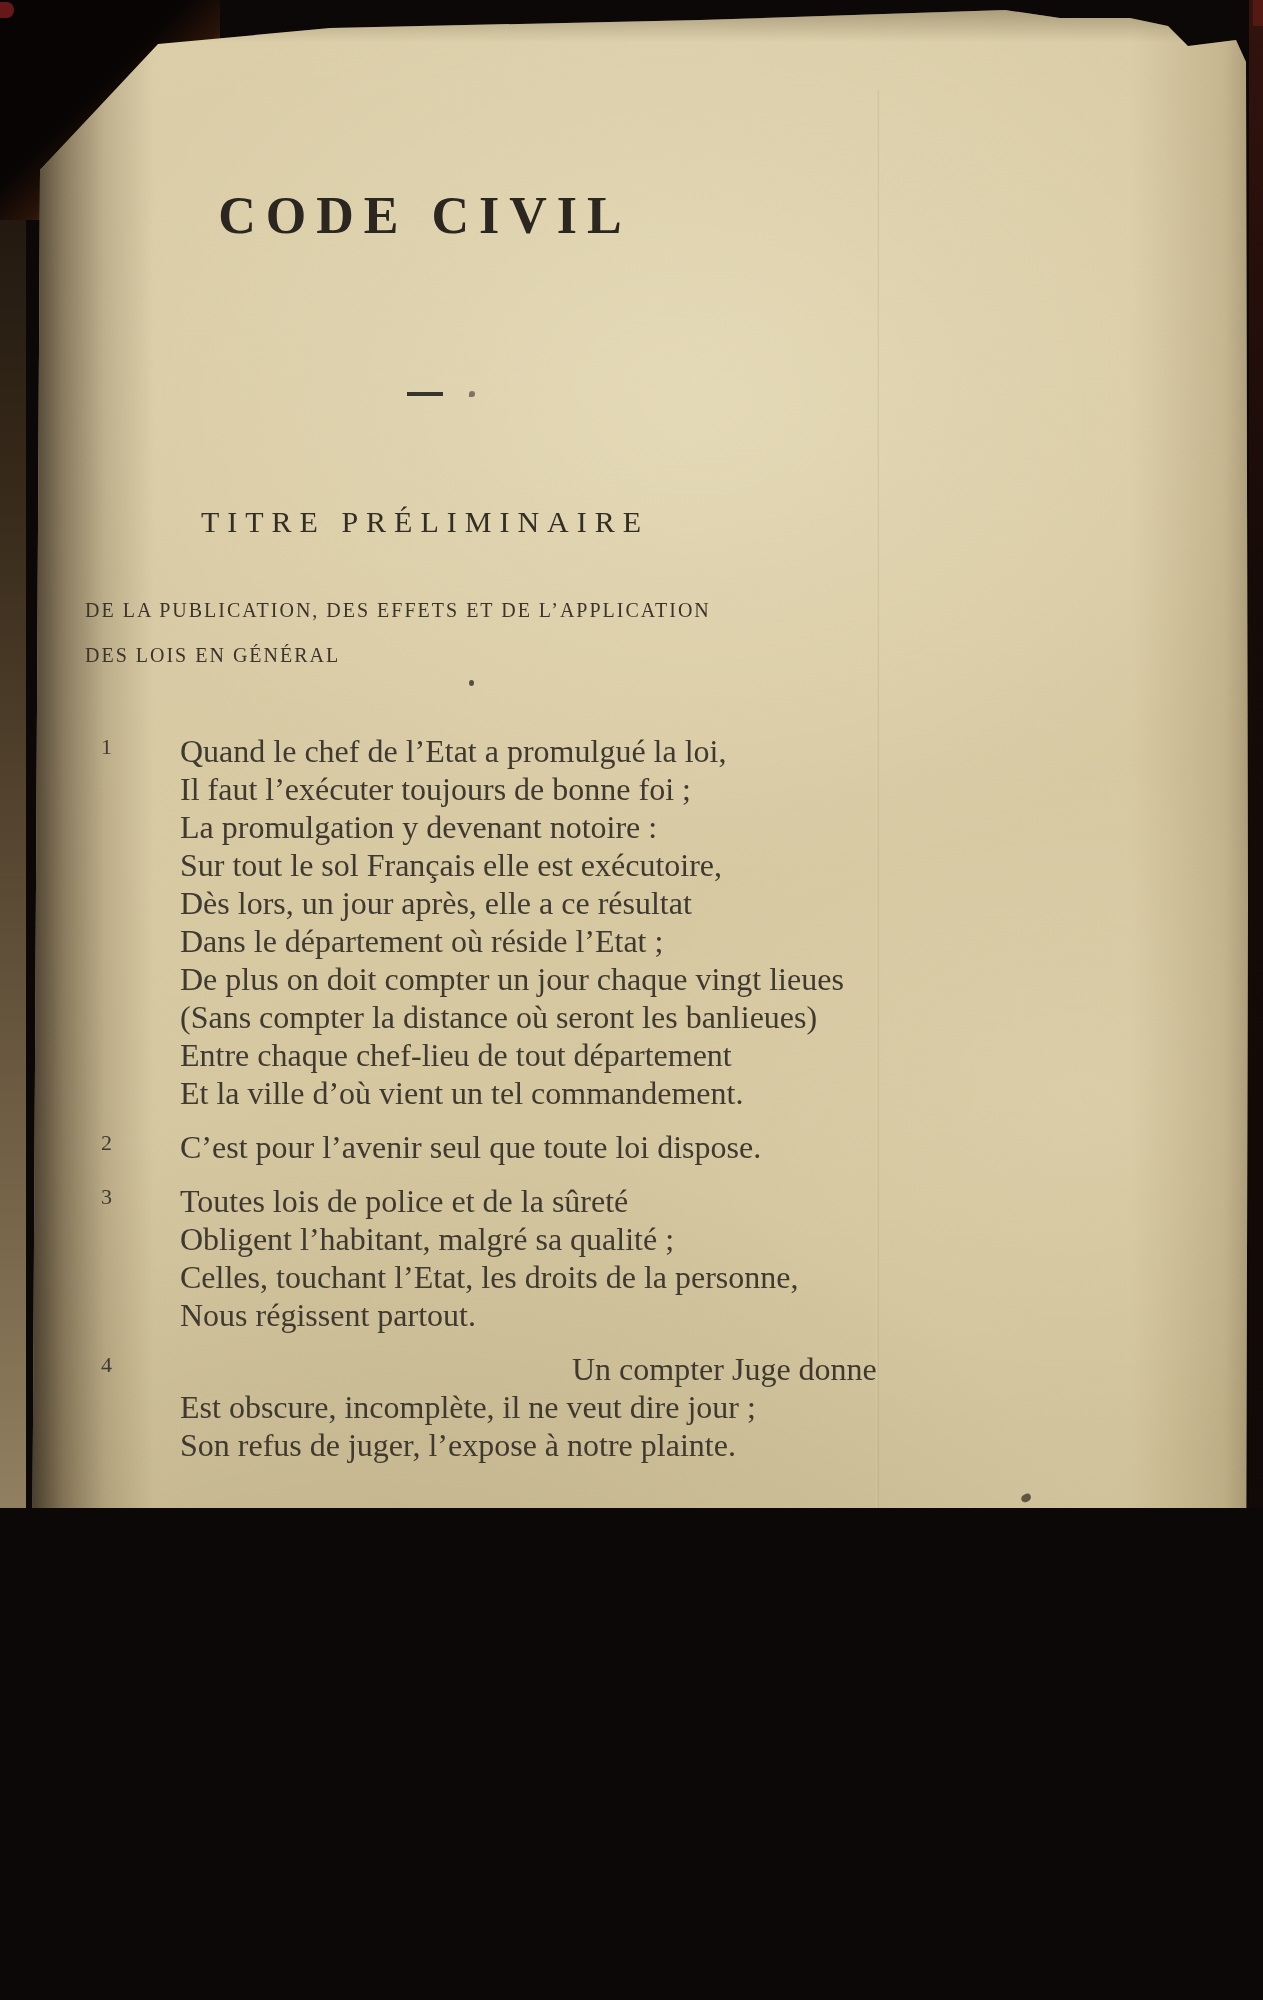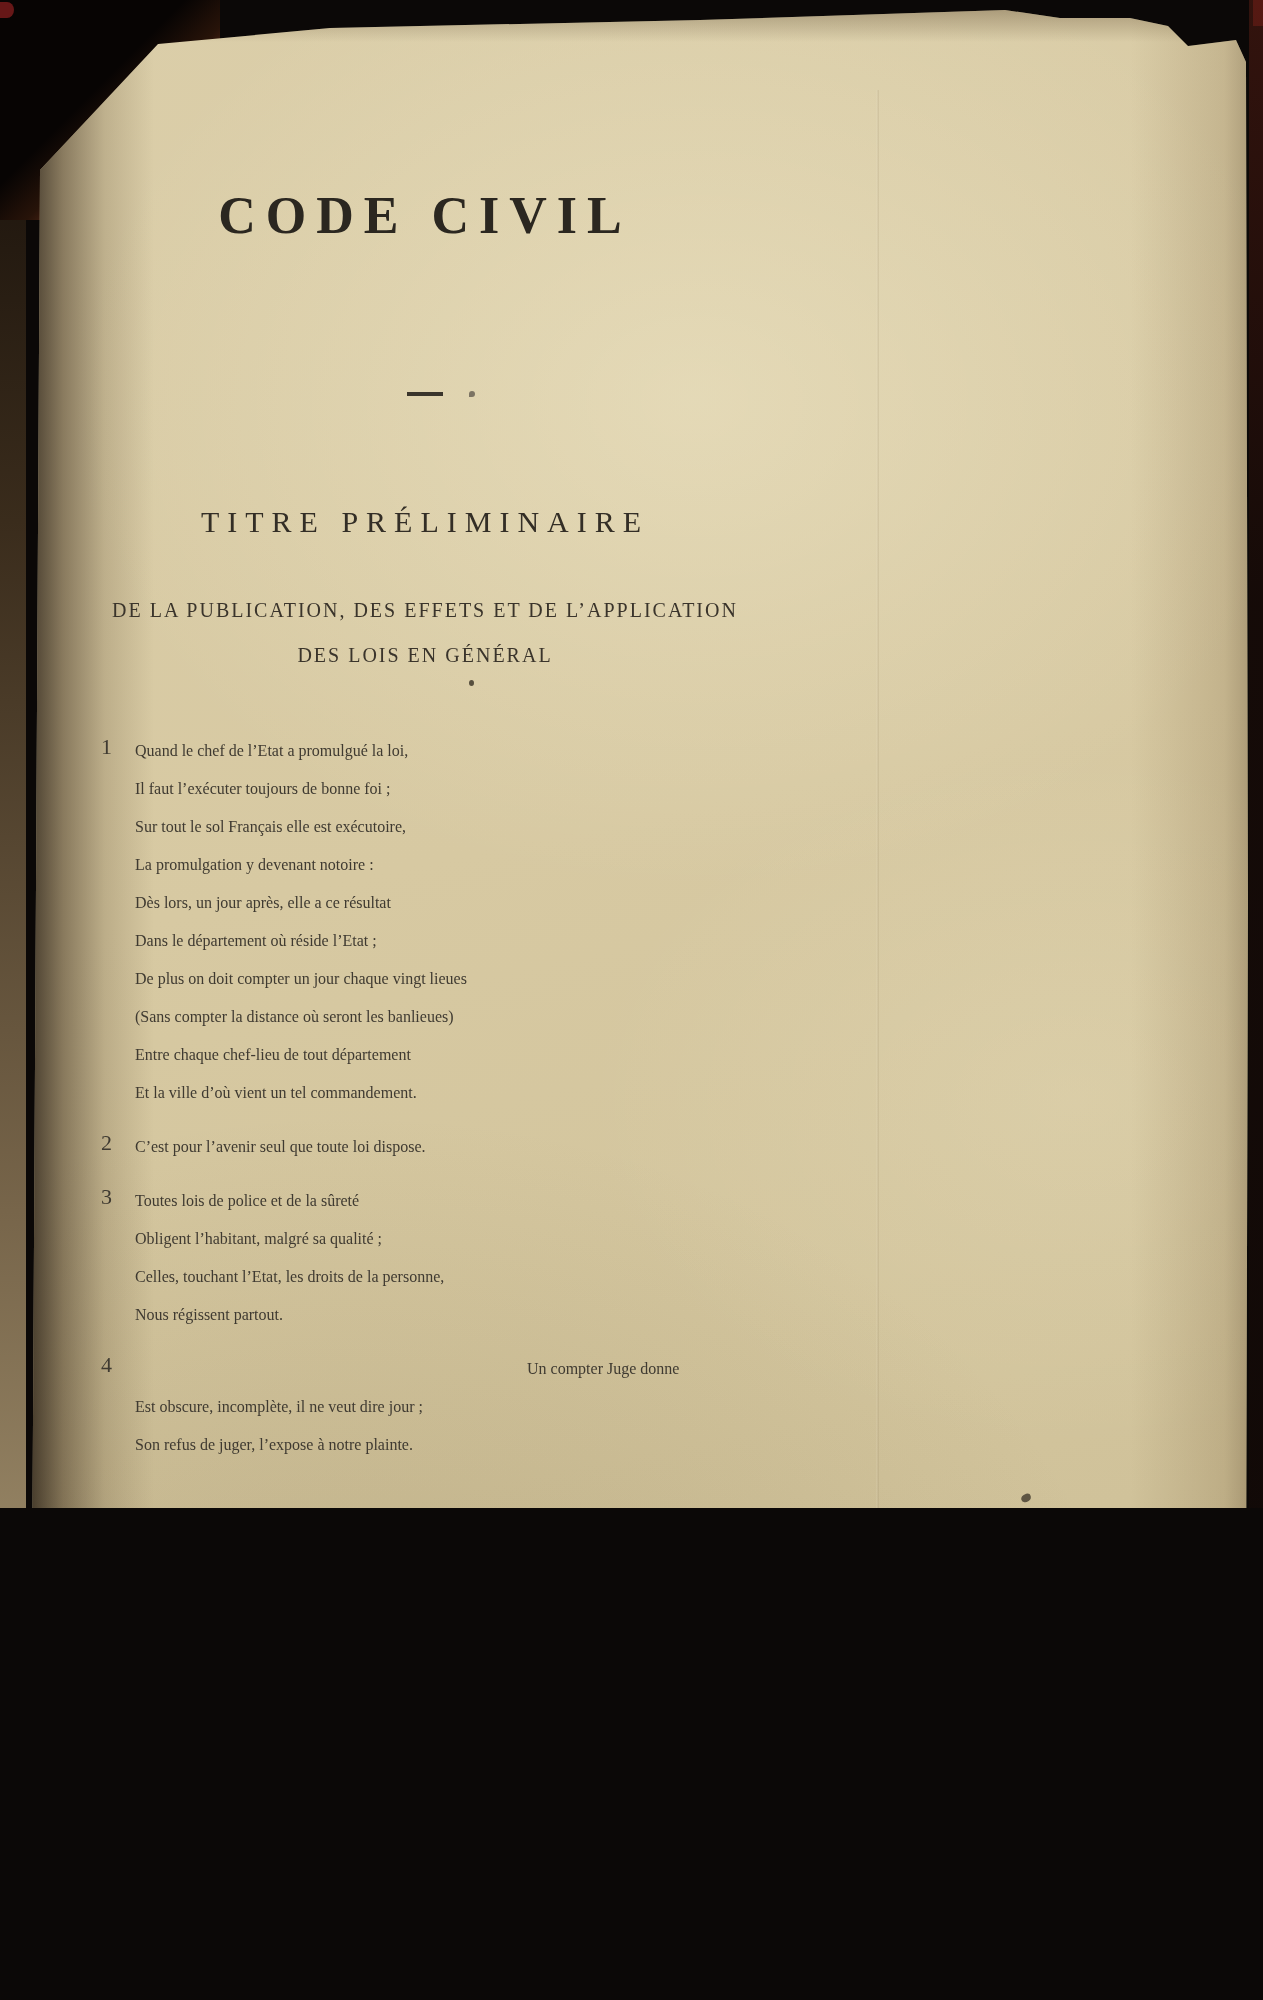--- a/index.html
+++ b/index.html
@@ -58,30 +58,30 @@
     margin:188px 0 0 0;text-align:center;font-size:52px;line-height:56px;
     font-weight:600;letter-spacing:10px;color:#2b2720;
   }
   .title-rule{margin:148px auto 0 auto;width:36px;height:4px;background:#3a352c;position:relative;}
   .title-rule .tick{position:absolute;left:62px;top:-1px;width:6px;height:6px;background:#46403a;
     border-radius:50% 50% 50% 0;opacity:.65;}
   .section-title{
     margin:106px 0 0 0;text-align:center;font-size:30px;line-height:40px;font-weight:normal;
     letter-spacing:8px;color:#332e26;
   }
-  .subtitle{margin:46px 0 0 0;text-align:center;font-size:20px;line-height:45px;
+  .subtitle{margin:46px 0 0 0;font-size:20px;line-height:45px;
     letter-spacing:2px;color:#3a342b;}
   .subtitle-dot{margin:2px 0 0 0;position:relative;height:6px;}
   .subtitle-dot i{position:absolute;left:calc(50% + 44px);top:0;width:5px;height:6px;
     background:rgba(64,56,44,0.85);border-radius:50%;}
 
   .verses{margin-top:46px;}
   .verse{position:relative;padding-left:50px;margin-bottom:16px;}
   .verse-num{position:absolute;left:16px;top:2px;font-size:22px;color:#3f3a31;}
-  .line{font-size:16px;line-height:38px;white-space:nowrap;}
+  .line{font-size:32px;line-height:38px;white-space:nowrap;margin-left:45px;}
   .line.indent-first{padding-left:392px;}
 
   .page-number{position:absolute;left:870px;top:1524px;font-size:23px;color:#3d382f;}
 
   .ink-spot{position:absolute;left:1021px;top:1494px;width:10px;height:8px;background:#4a4234;
     border-radius:60% 40% 55% 45%;opacity:.85;transform:rotate(-15deg);}
   .ink-dot2{position:absolute;left:378px;top:1642px;width:4px;height:4px;background:#7a6c50;
     border-radius:50%;opacity:.5;}
 
   
@@ -130,22 +130,22 @@
       <div>DES LOIS EN GÉNÉRAL</div>
     </div>
     <div class="subtitle-dot">
         <i></i>
       </div>
     <div class="verses">
         <div class="verse">
           <span class="verse-num">1</span>
           <div class="line">Quand le chef de l’Etat a promulgué la loi,</div>
           <div class="line">Il faut l’exécuter toujours de bonne foi ;</div>
+          <div class="line">La promulgation y devenant notoire :</div>
           <div class="line">Sur tout le sol Français elle est exécutoire,</div>
-          <div class="line">La promulgation y devenant notoire :</div>
           <div class="line">Dès lors, un jour après, elle a ce résultat</div>
           <div class="line">Dans le département où réside l’Etat ;</div>
           <div class="line">De plus on doit compter un jour chaque vingt lieues</div>
           <div class="line">(Sans compter la distance où seront les banlieues)</div>
           <div class="line">Entre chaque chef-lieu de tout département</div>
           <div class="line">Et la ville d’où vient un tel commandement.</div>
         </div>
         <div class="verse">
           <span class="verse-num">2</span>
           <div class="line">C’est pour l’avenir seul que toute loi dispose.</div>

